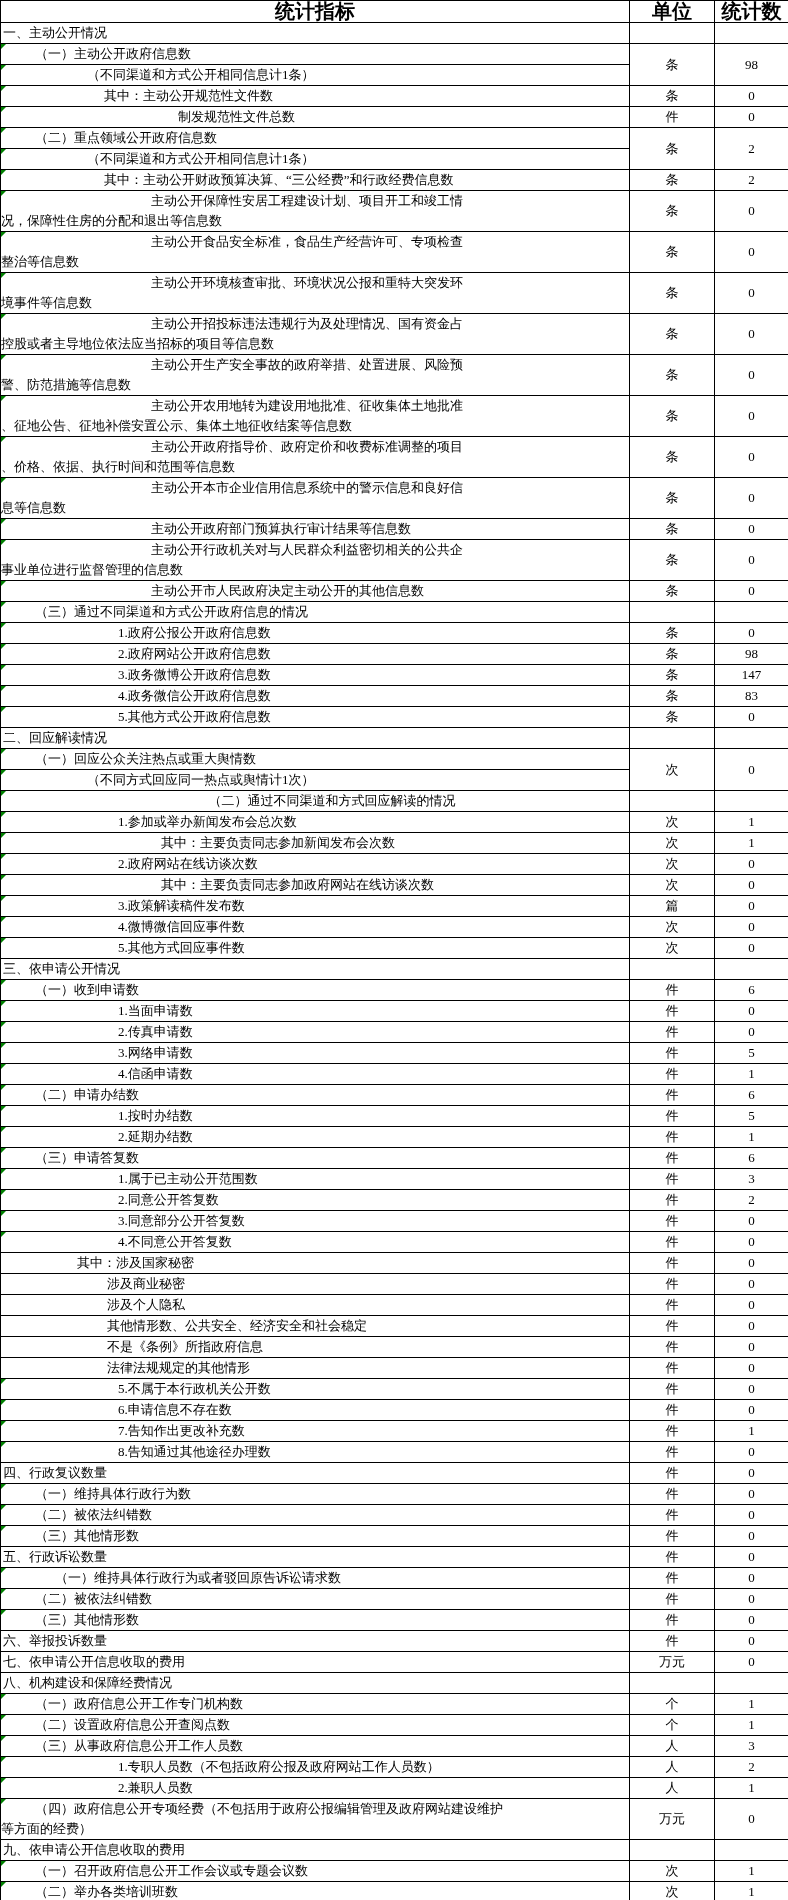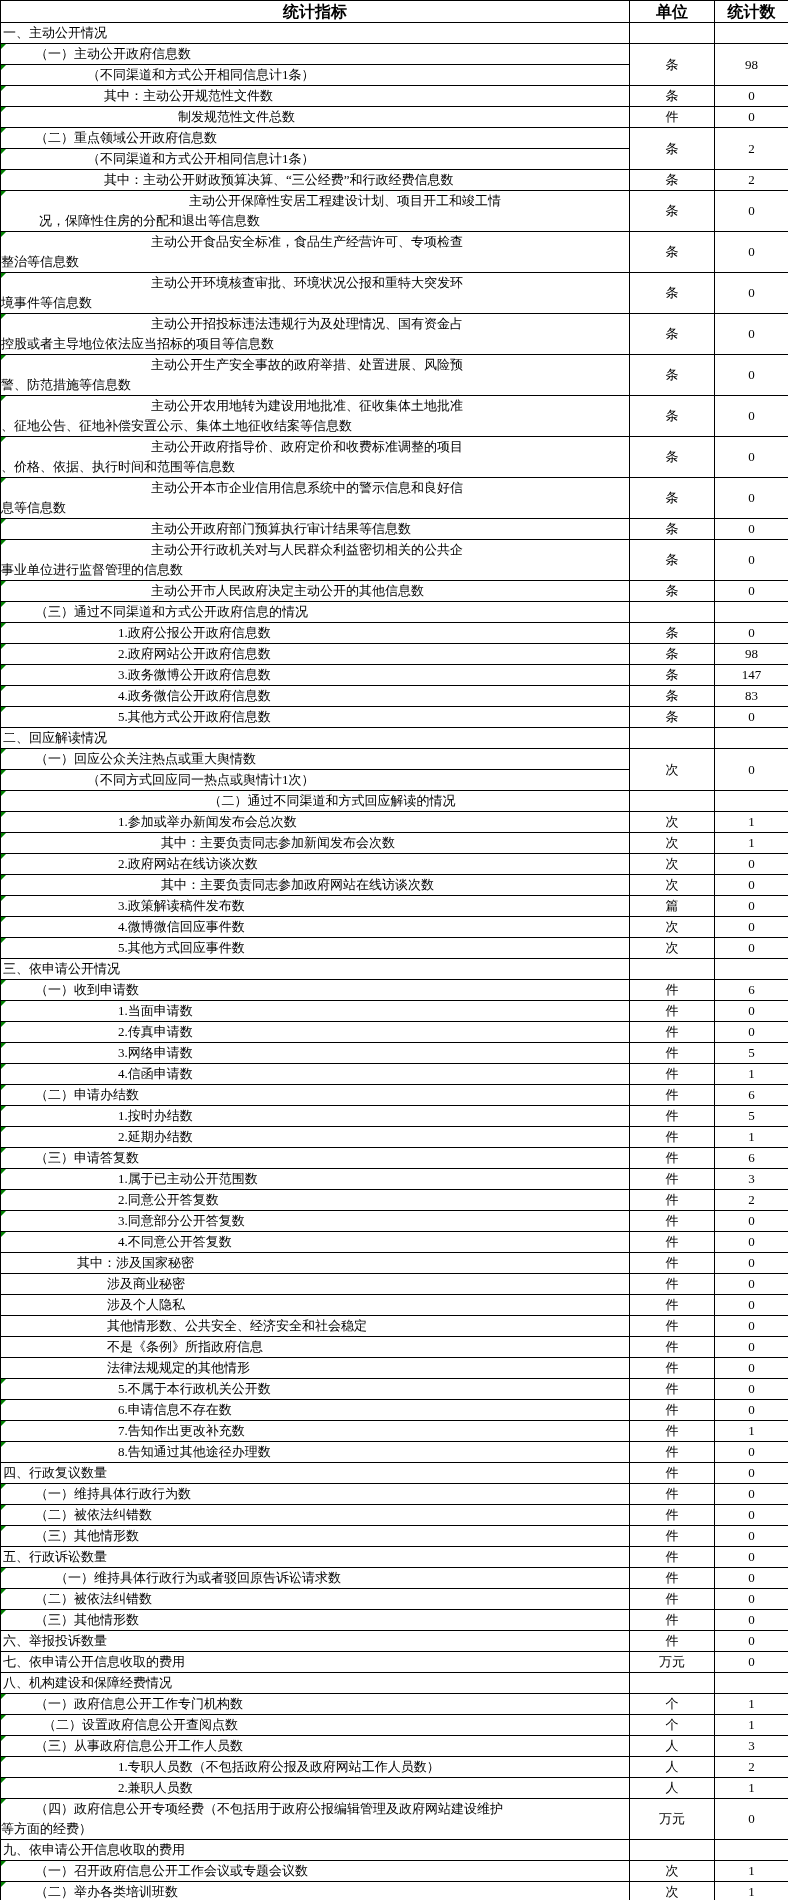--- a/index.html
+++ b/index.html
@@ -5,21 +5,21 @@
   :root{
     --background:#ffffff; --border:#000000; --text:#000000; --marker:#008000;
   }
   html,body{margin:0;padding:0;background:var(--background);}
   body{width:788px;}
   table{
     border-collapse:collapse;table-layout:fixed;width:788px;
     font-family:"Liberation Serif","DejaVu Serif",serif;color:var(--text);
   }
   th,td{border:1px solid var(--border);padding:0;vertical-align:middle;overflow:hidden;}
-  th{font-size:16px;font-weight:bold;height:21px;line-height:21px;text-align:center;}
+  th{font-size:20px;font-weight:bold;height:21px;line-height:21px;text-align:center;}
   td.c1{
     font-size:13px;line-height:20px;text-align:left;position:relative;
     white-space:pre-wrap;word-break:break-all;
   }
   td.c2,td.c3{font-size:13px;line-height:20px;text-align:center;}
   i.tri{
     position:absolute;top:0;left:0;width:0;height:0;
     border-top:5px solid var(--marker);border-right:5px solid transparent;
   }
 </style>
@@ -70,21 +70,21 @@
       </tr>
       <tr>
         <td class="c1" style="text-indent: 86px;"><i class="tri"></i>（不同渠道和方式公开相同信息计1条）</td>
       </tr>
       <tr>
         <td class="c1" style="text-indent: 103px;"><i class="tri"></i>其中：主动公开财政预算决算、“三公经费”和行政经费信息数</td>
         <td class="c2">条</td>
         <td class="c3">2</td>
       </tr>
       <tr>
-        <td class="c1" style="text-indent: 150px; padding-left: 38px;"><i class="tri"></i>主动公开保障性安居工程建设计划、项目开工和竣工情
+        <td class="c1" style="text-indent: 150px;"><i class="tri"></i>主动公开保障性安居工程建设计划、项目开工和竣工情
 况，保障性住房的分配和退出等信息数</td>
         <td class="c2">条</td>
         <td class="c3">0</td>
       </tr>
       <tr>
         <td class="c1" style="text-indent: 150px;"><i class="tri"></i>主动公开食品安全标准，食品生产经营许可、专项检查
 整治等信息数</td>
         <td class="c2">条</td>
         <td class="c3">0</td>
       </tr>
@@ -397,21 +397,21 @@
         <td class="c1" style="text-indent: 2px;">八、机构建设和保障经费情况</td>
         <td class="c2"></td>
         <td class="c3"></td>
       </tr>
       <tr>
         <td class="c1" style="text-indent: 34px;"><i class="tri"></i>（一）政府信息公开工作专门机构数</td>
         <td class="c2">个</td>
         <td class="c3">1</td>
       </tr>
       <tr>
-        <td class="c1" style="text-indent: 34px; padding-left: 8px;"><i class="tri"></i>（二）设置政府信息公开查阅点数</td>
+        <td class="c1" style="text-indent: 34px;"><i class="tri"></i>（二）设置政府信息公开查阅点数</td>
         <td class="c2">个</td>
         <td class="c3">1</td>
       </tr>
       <tr>
         <td class="c1" style="text-indent: 34px;"><i class="tri"></i>（三）从事政府信息公开工作人员数</td>
         <td class="c2">人</td>
         <td class="c3">3</td>
       </tr>
       <tr>
         <td class="c1" style="text-indent: 117px;"><i class="tri"></i>1.专职人员数（不包括政府公报及政府网站工作人员数）</td>

